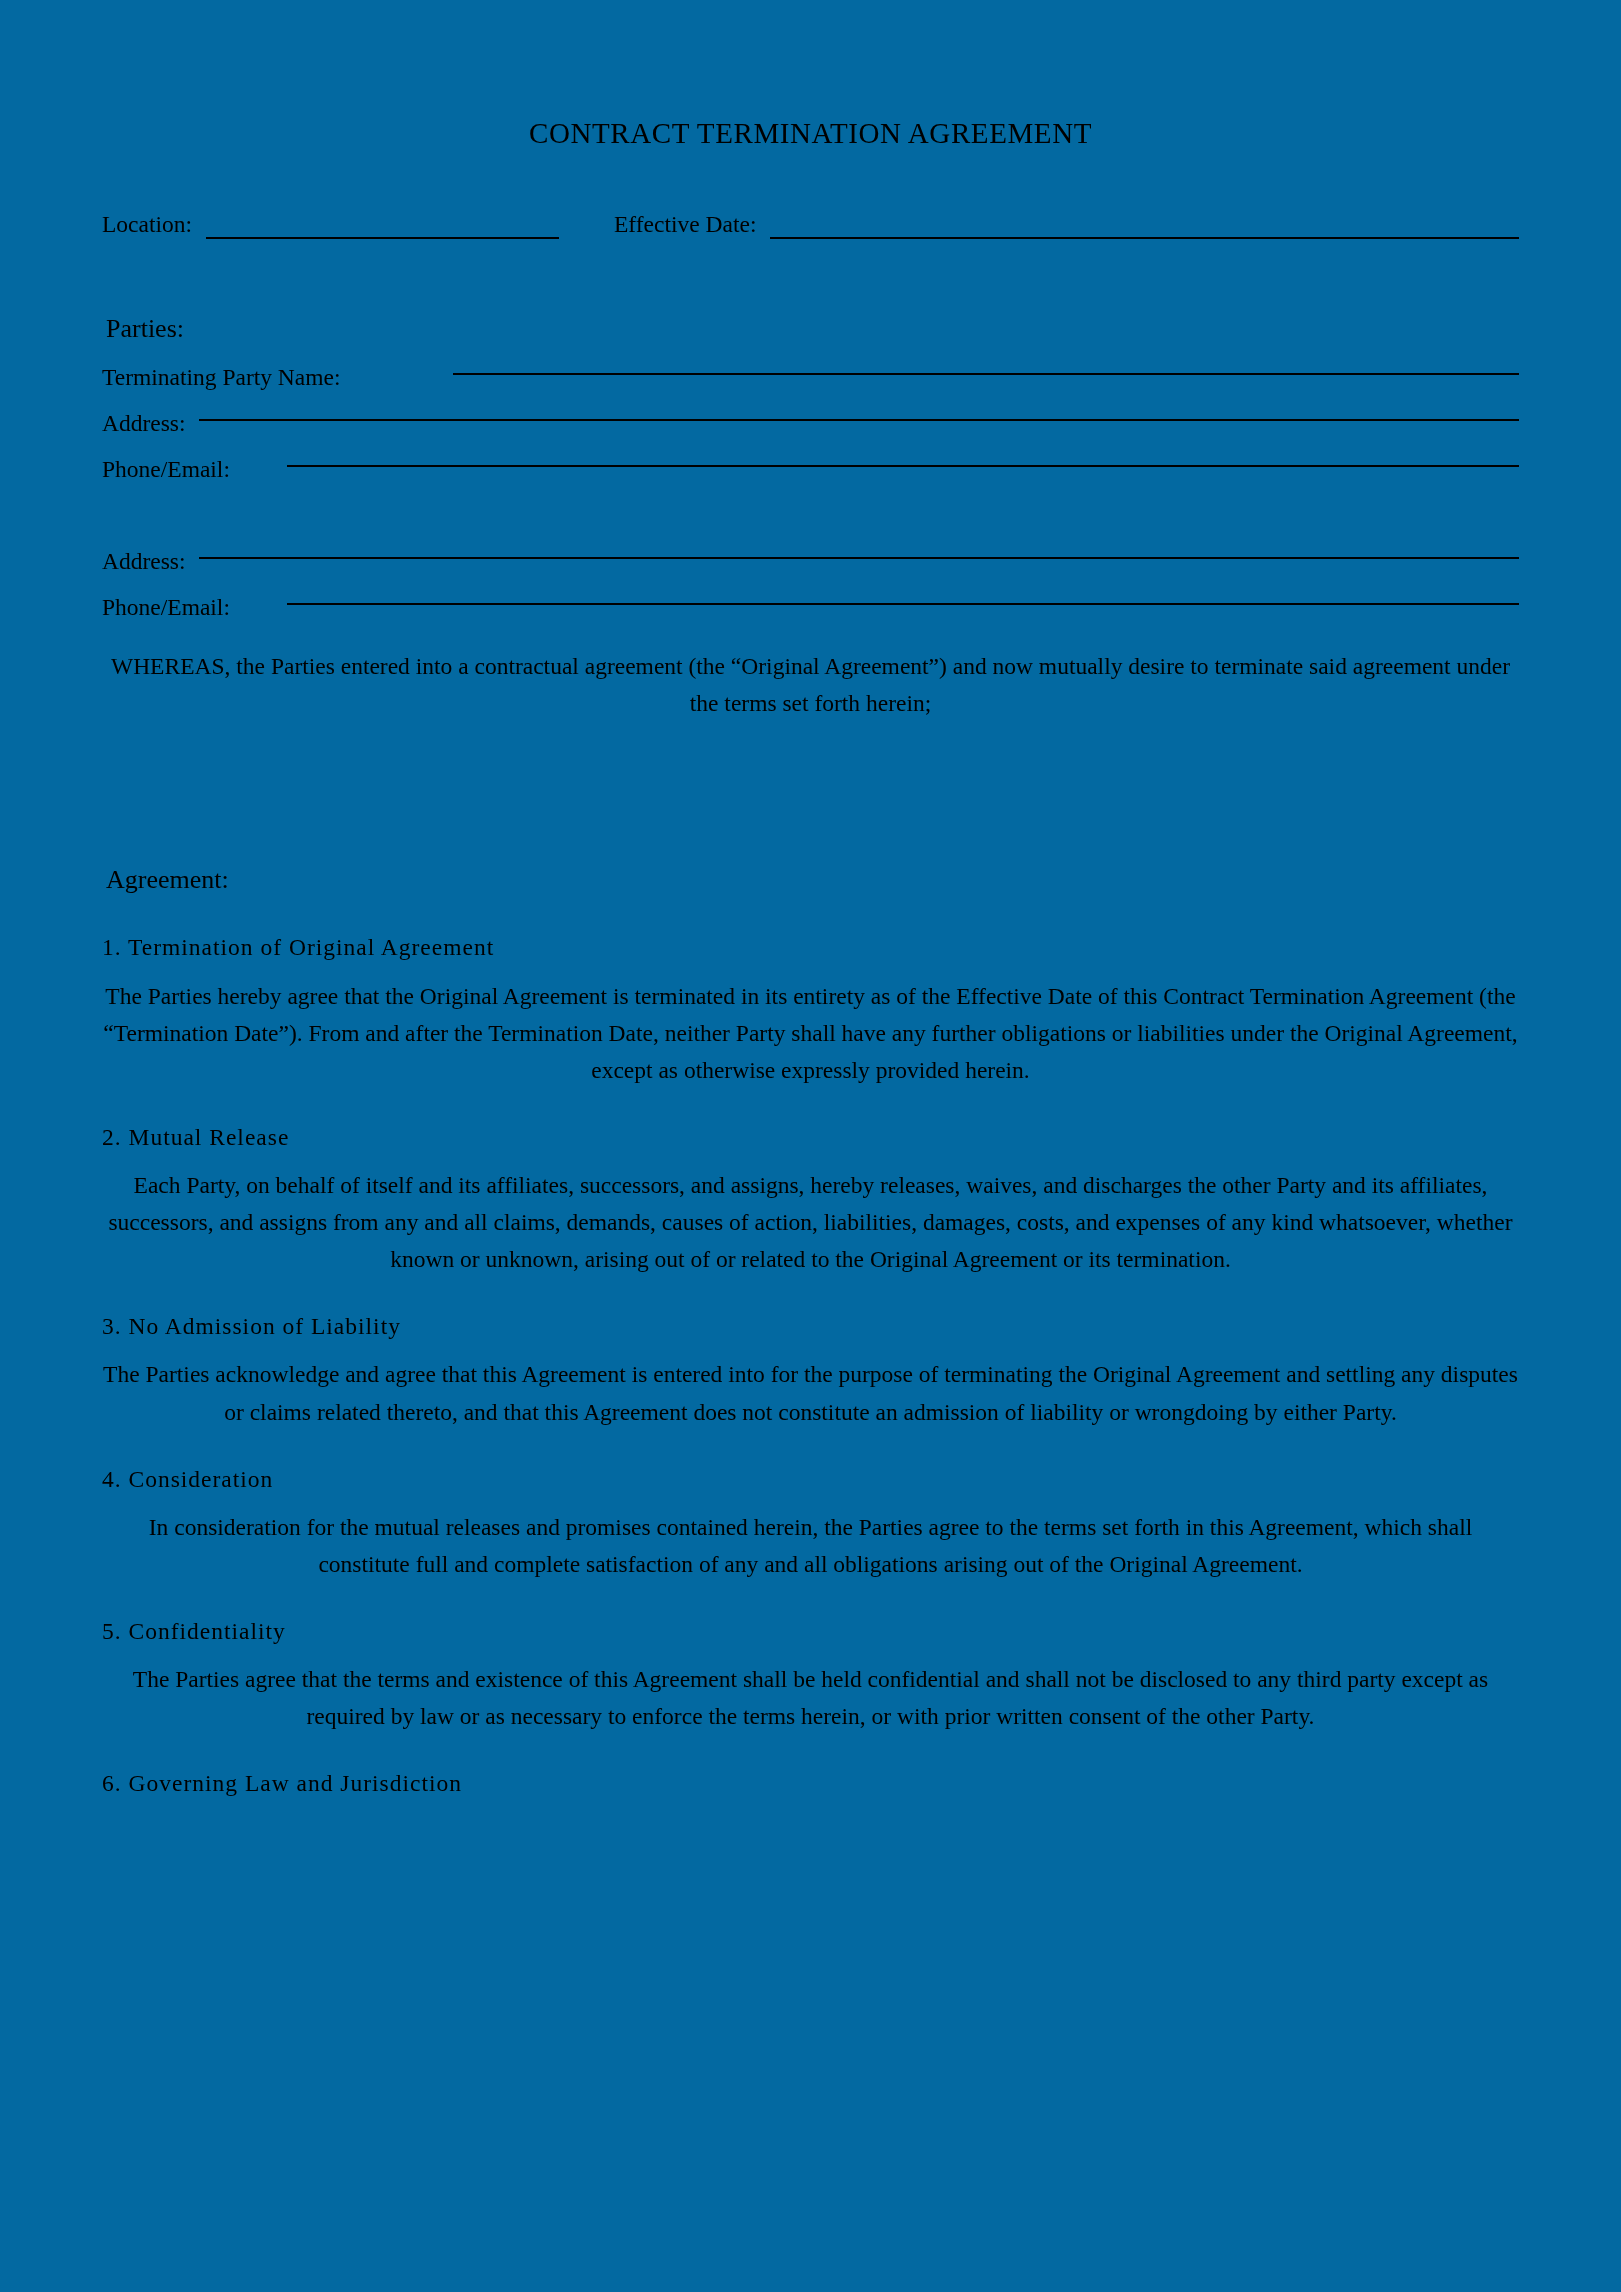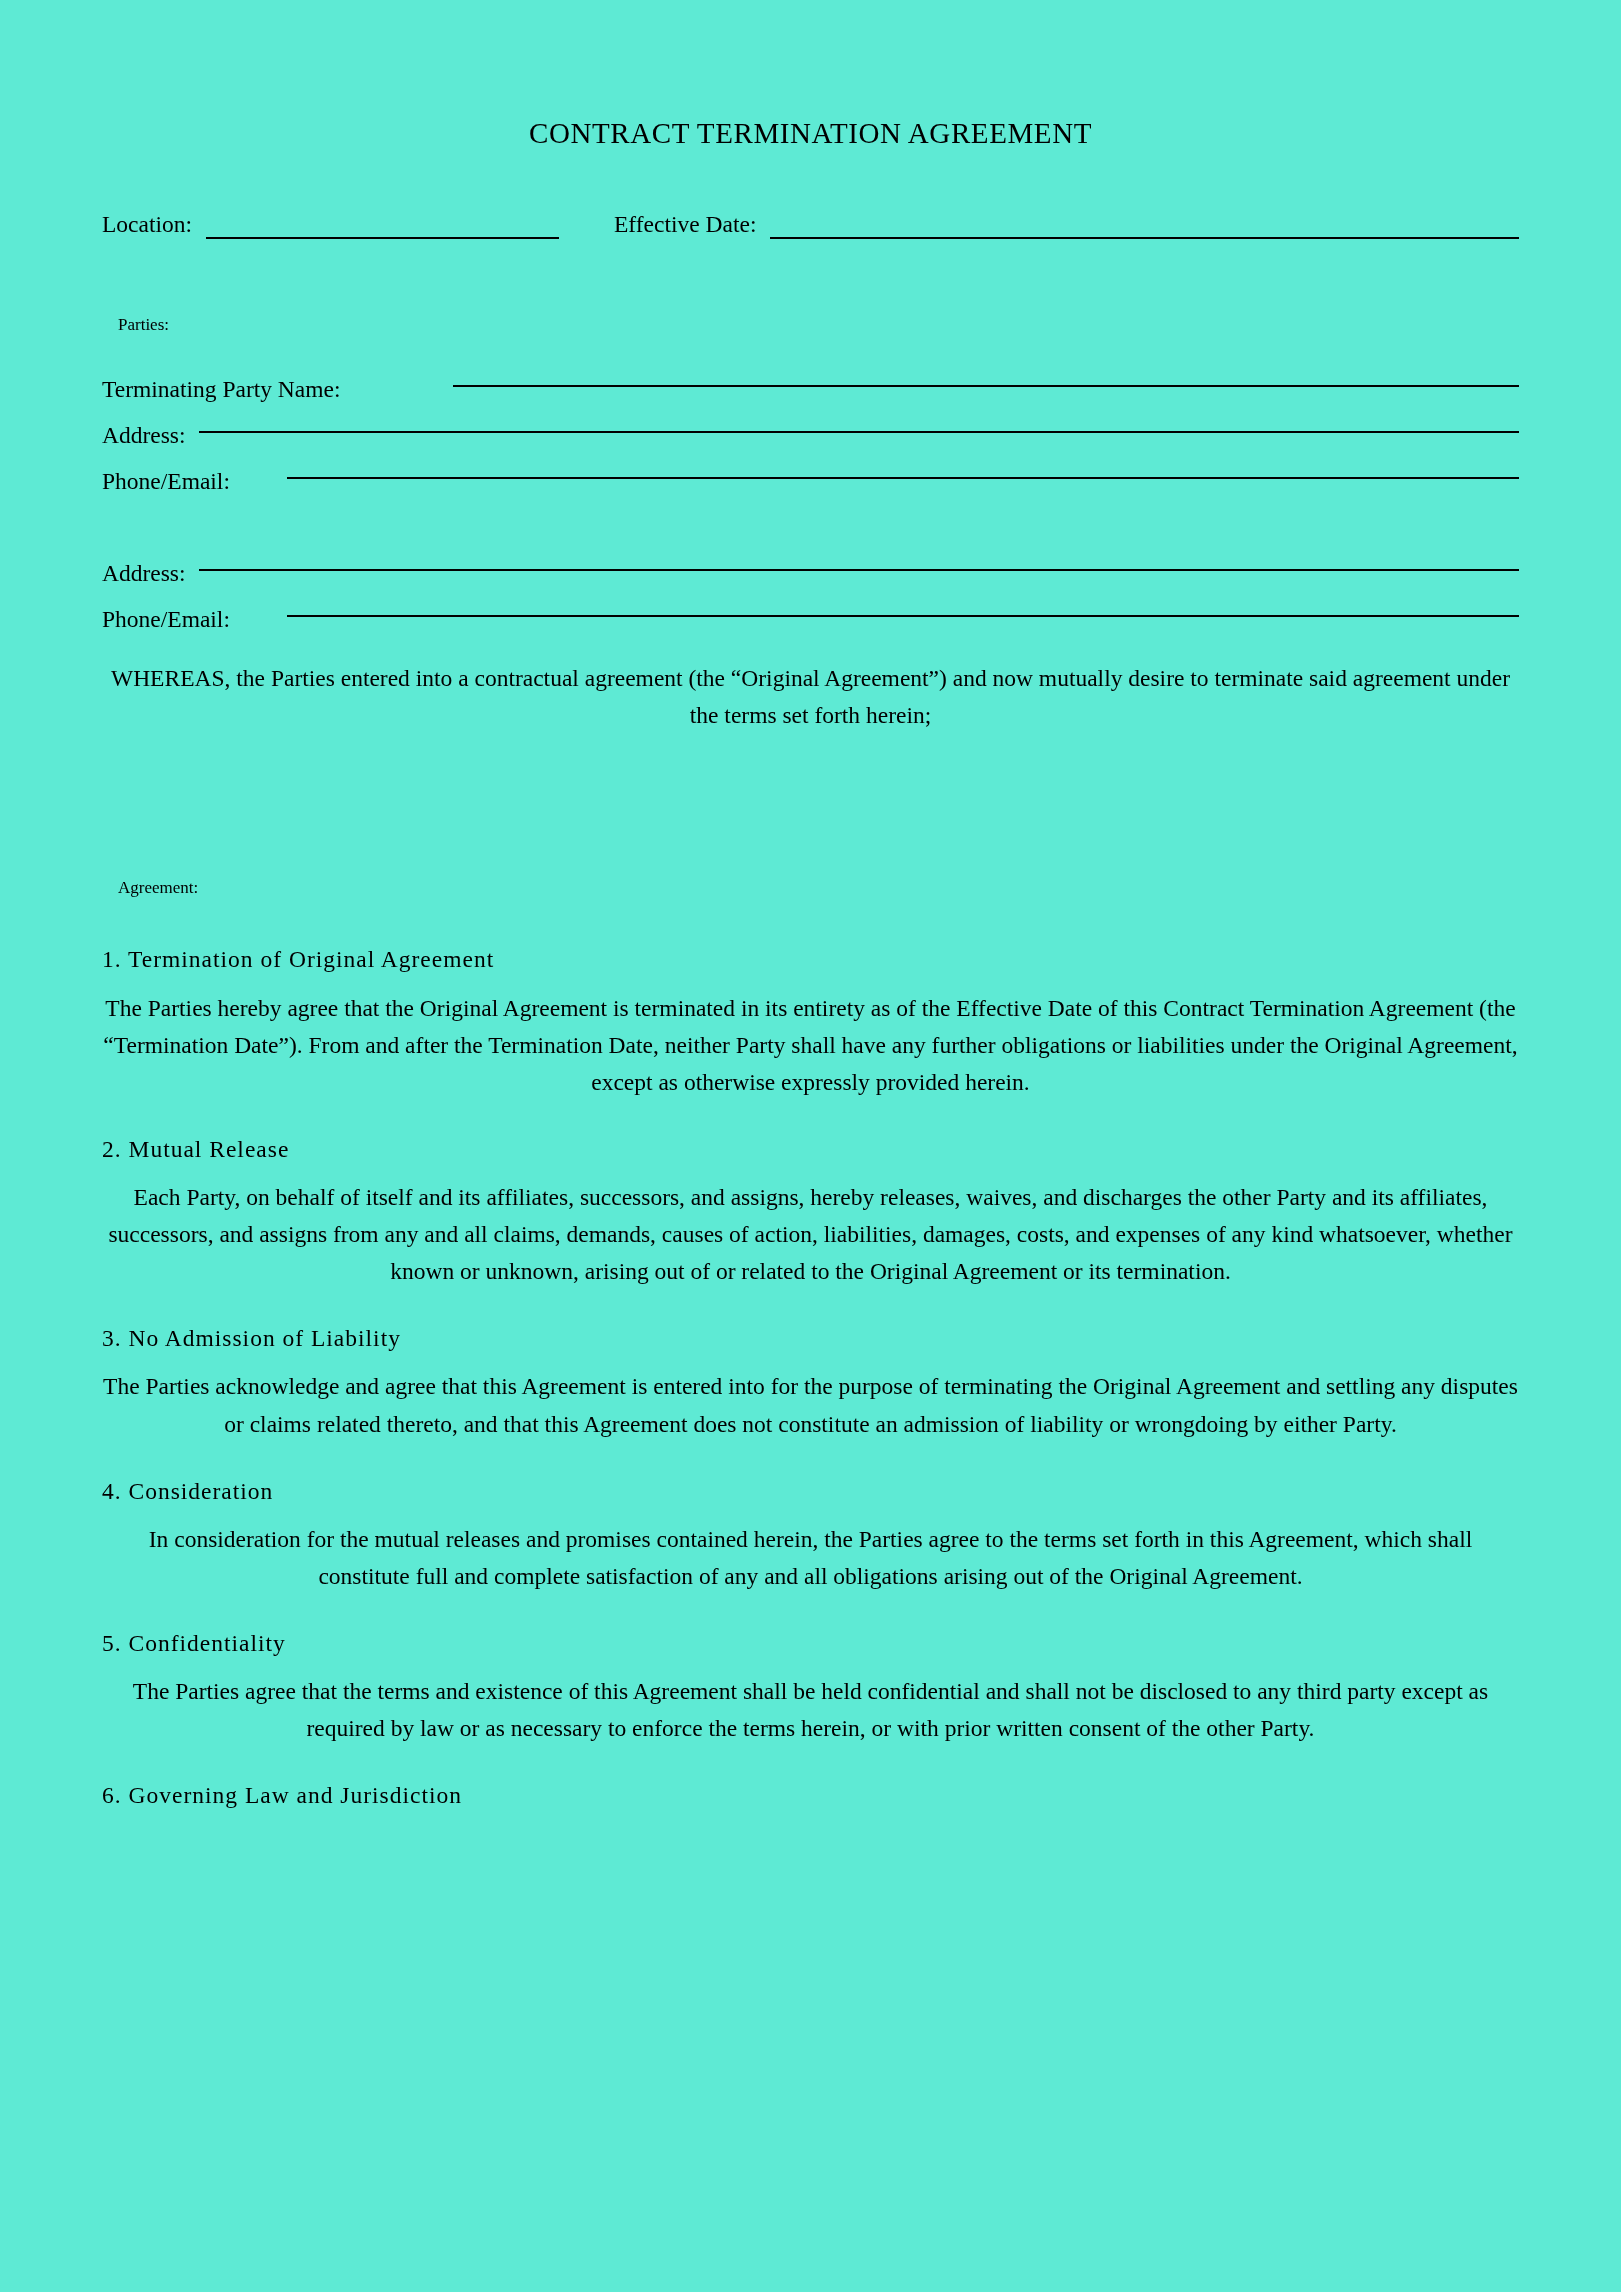--- a/index.html
+++ b/index.html
@@ -9,21 +9,21 @@
   }
   body {
     font-family: "Liberation Serif", "DejaVu Serif", serif;
     color: #000000;
   }
   .page {
     position: relative;
     width: 1621px;
     height: 2293px;
     margin: 0 auto;
-    background: #5eead4;
+    background: #0369a1;
     box-sizing: border-box;
     padding: 0 102px 0 102px;
     overflow: hidden;
   }
 
   
   .doc-title {
     text-align: center;
     font-size: 29px;
     line-height: 1.2;
@@ -85,23 +85,23 @@
   }
   .header-col-a .hr-rule { margin-right: 55px; }
 
   
   .rule-name  { margin-left: 112px; }
   .rule-addr  { margin-left: 13.7px;  }
   .rule-phone { margin-left: 57px;  }
 
   
   .section-label {
-    font-size: 17px;
-    line-height: 1.0;
-    margin: 16px;
+    font-size: 26px;
+    line-height: 1.0;
+    margin: 4px;
     height: 46px;
   }
   .parties-heading { margin-top: 57px; }
   .recitals-heading { margin-top: 59px; }
   .agreement-heading { margin-top: 145px; }
   .party-gap { height: 46px; }
 
   .clause-heading {
     font-size: 23.5px;
     line-height: 1.0;

